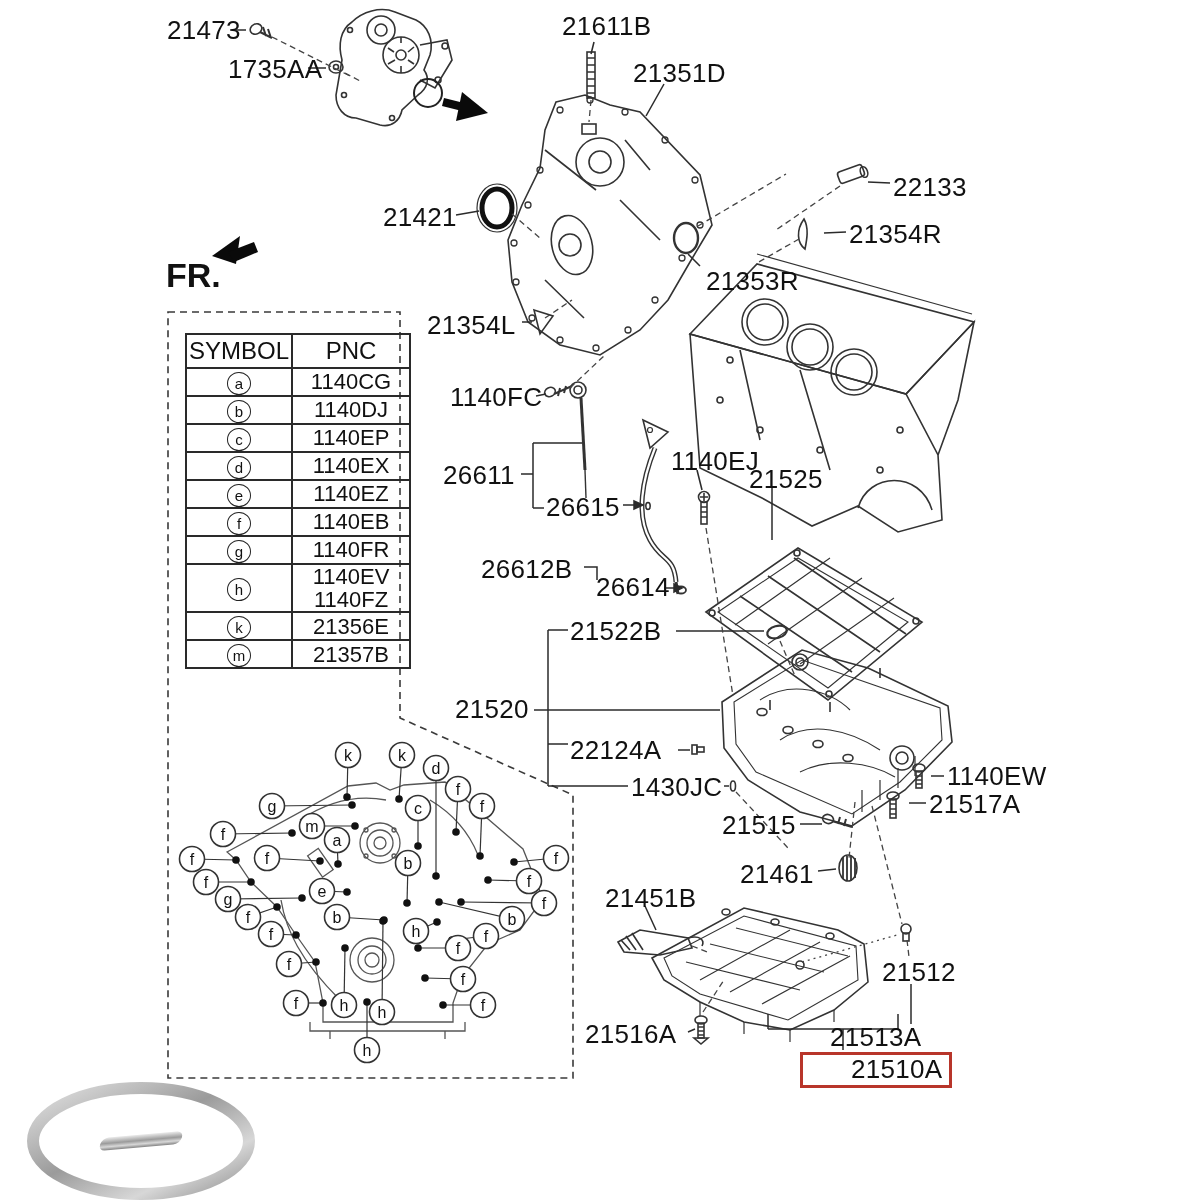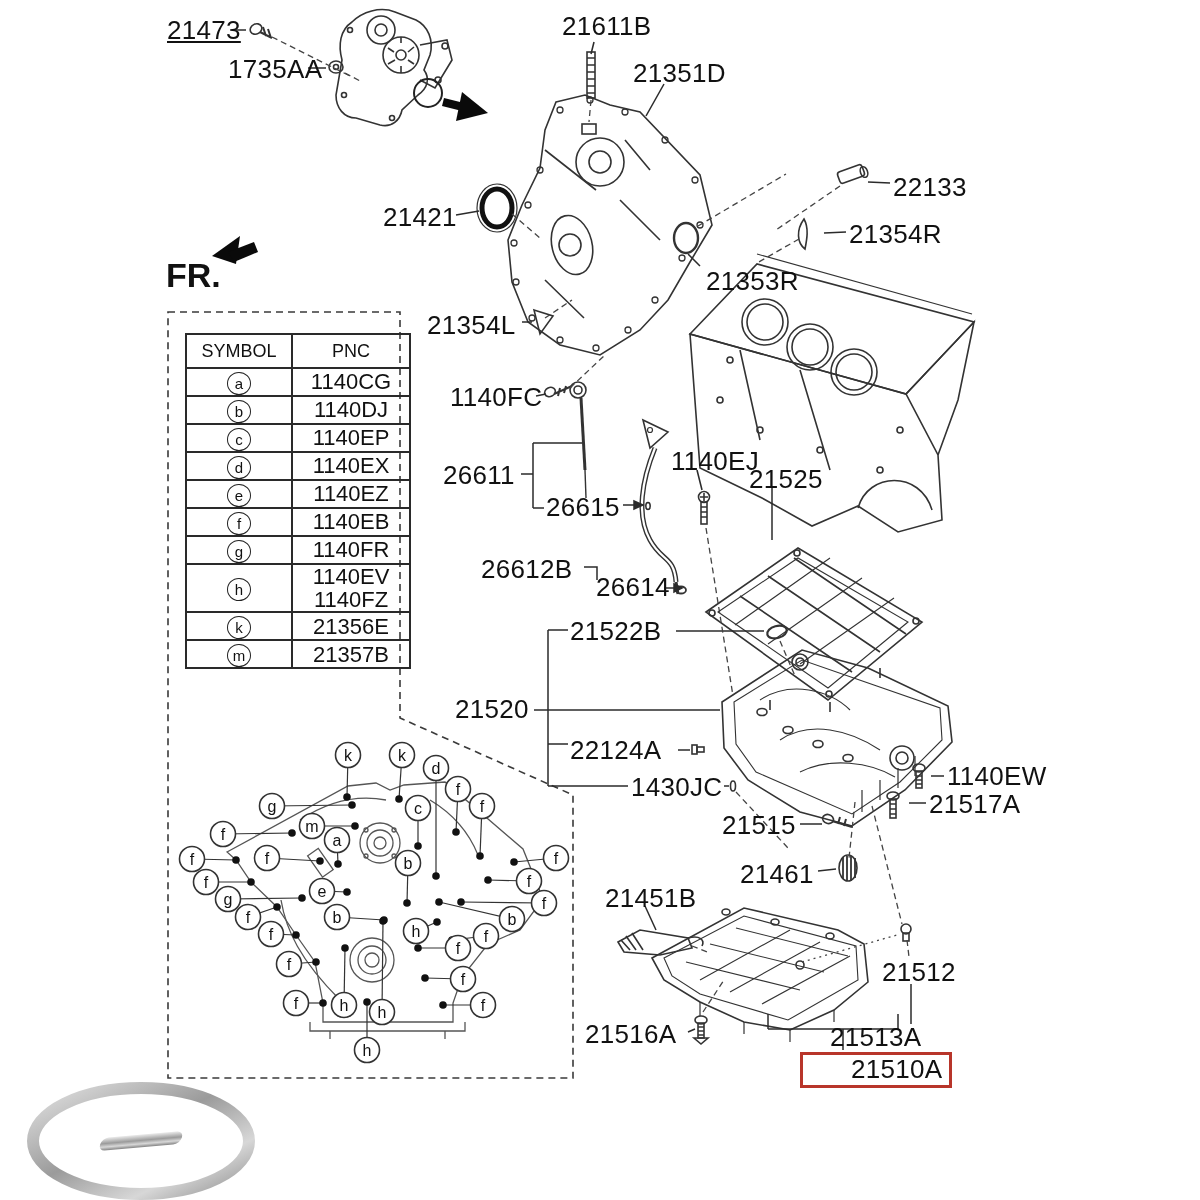--- a/index.html
+++ b/index.html
@@ -10,21 +10,21 @@
   .pn.boxed{border:3px solid #b8352a;padding:1px 7px 3px 7px;}
   #fr-label{position:absolute;left:166px;top:256px;font-size:34px;font-weight:bold;color:#111;}
   
   #view-box{position:absolute;left:185px;top:324px;}
   #view-title{font-size:29px;font-weight:bold;color:#111;display:inline-block;
               border-bottom:2px solid #111;padding-right:14px;padding-bottom:4px;}
   .circ-letter{display:inline-block;width:26px;height:26px;border:2px solid #222;border-radius:50%;
                font-size:17px;line-height:26px;text-align:center;font-weight:normal;vertical-align:2px;}
   #pnc-table{border-collapse:collapse;margin-top:9px;}
   #pnc-table th,#pnc-table td{border:2px solid #2a2a2a;text-align:center;color:#111;}
-  #pnc-table th{font-size:18px;font-weight:normal;height:30px;}
+  #pnc-table th{font-size:24px;font-weight:normal;height:30px;}
   #pnc-table td{font-size:22px;height:26px;padding:0 8px;white-space:pre-line;line-height:1.05;}
   #pnc-table td.sym{width:88px;}
   #pnc-table td.val{width:100px;}
   .sym-circ{display:inline-block;width:22px;height:21px;border:1.6px solid #222;border-radius:50%;
             font-size:15px;line-height:21px;text-align:center;}
   #footer-text{position:absolute;left:512px;top:1103px;font-size:64px;color:#161616;white-space:nowrap;}
 </style>
 </head>
 <body>
 
@@ -528,21 +528,21 @@
           </tr>
           <tr>
             <td class="sym"><span class="sym-circ">m</span></td>
             <td class="val">21357B</td>
           </tr>
         </tbody>
     </table>
   </div>
 
   <div id="labels">
-      <div class="pn" style="left: 167px; top: 17px; text-decoration: underline;">21473</div>
+      <div class="pn" style="left: 167px; top: 17px;">21473</div>
       <div class="pn" style="left: 228px; top: 56px;">1735AA</div>
       <div class="pn" style="left: 562px; top: 13px;">21611B</div>
       <div class="pn" style="left: 633px; top: 60px;">21351D</div>
       <div class="pn" style="left: 383px; top: 204px;">21421</div>
       <div class="pn" style="left: 427px; top: 312px;">21354L</div>
       <div class="pn" style="left: 706px; top: 268px;">21353R</div>
       <div class="pn" style="left: 893px; top: 174px;">22133</div>
       <div class="pn" style="left: 849px; top: 221px;">21354R</div>
       <div class="pn" style="left: 450px; top: 384px;">1140FC</div>
       <div class="pn" style="left: 443px; top: 462px;">26611</div>

